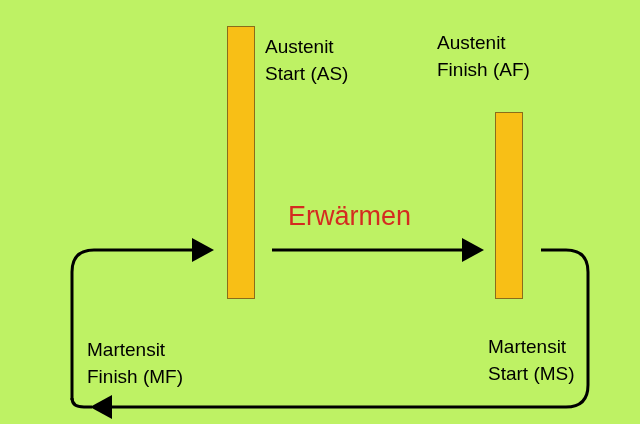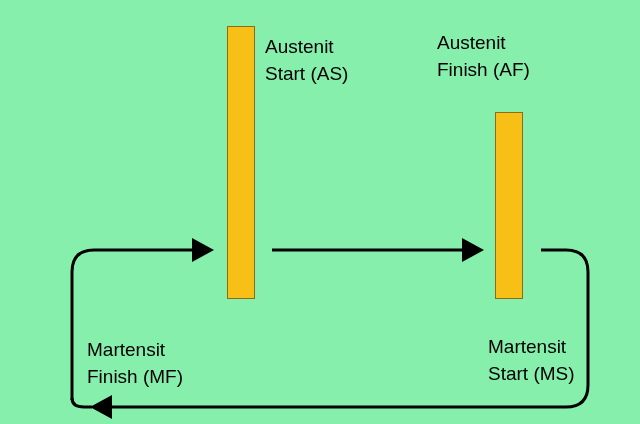--- a/index.html
+++ b/index.html
@@ -4,21 +4,21 @@
 <style>
   html, body {
     margin: 0;
     padding: 0;
     background: #ffffff;
   }
   #canvas {
     position: relative;
     width: 640px;
     height: 424px;
-    background: #86efac;
+    background: #bef264;
     overflow: hidden;
     font-family: "Liberation Sans", sans-serif;
   }
   .bar {
     position: absolute;
     background: #F8BF16;
     border: 1px solid #8a6d1a;
     box-sizing: border-box;
   }
   #bar-as {
@@ -104,14 +104,15 @@
 
   <div class="label" id="label-as">Austenit
 Start (AS)</div>
   <div class="label" id="label-af">Austenit
 Finish (AF)</div>
   <div class="label" id="label-mf">Martensit
 Finish (MF)</div>
   <div class="label" id="label-ms">Martensit
 Start (MS)</div>
 
+  <div class="process-label" id="label-erwaermen">Erwärmen</div>
 
 </div>
 
 </body></html>

